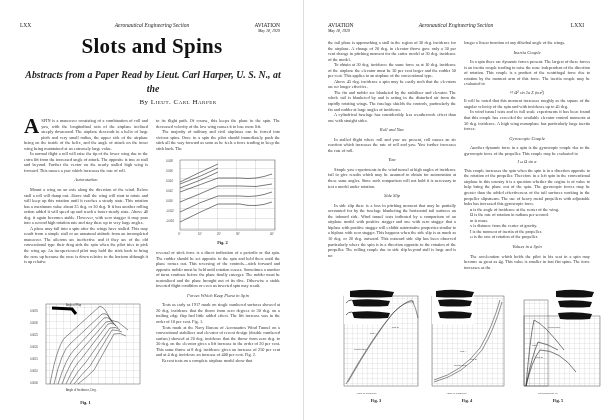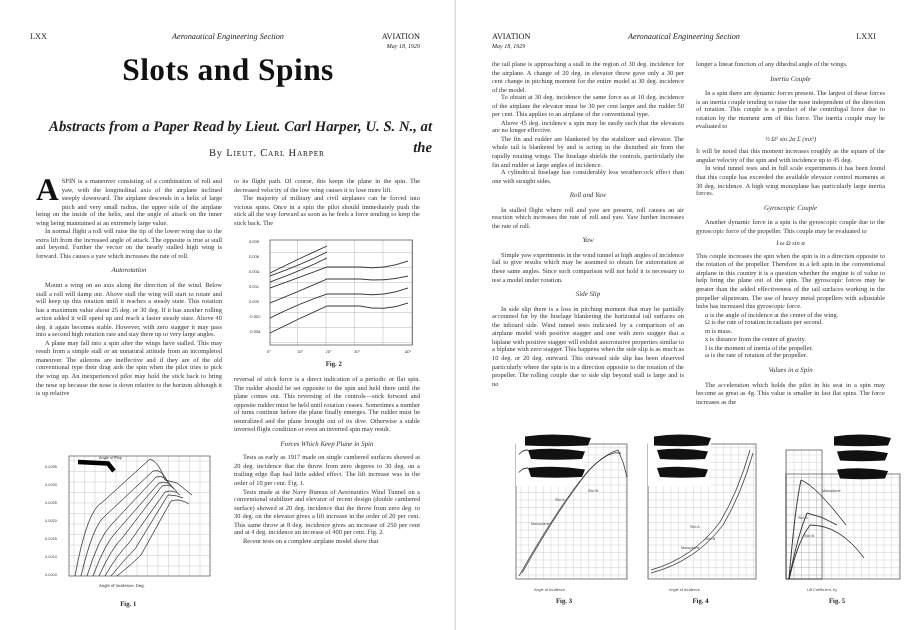--- a/index.html
+++ b/index.html
@@ -4,21 +4,21 @@
 <style>
   * { margin:0; padding:0; box-sizing:border-box; }
   html, body { width:608px; height:420px; background:#fff; overflow:hidden; }
   body { font-family:"Liberation Serif", "DejaVu Serif", serif; color:#222; position:relative; }
   .page { position:absolute; top:0; height:420px; width:304px; }
   #page-left { left:0;padding-left:32px; }
   #page-right { left:304px; }
   .hdr { position:absolute; top:22px; font-size:5.5px; }
   .hdr-i { font-style:italic; }
   .title { position:absolute; top:34px; left:0; width:304px; text-align:center; font-weight:bold; font-size:21px; letter-spacing:0.3px; color:#111; }
-  .subtitle { position:absolute; top:78px; left:18px; width:270px; text-align:right; font-style:italic; font-weight:bold; font-size:9.8px; line-height:14px; color:#222; }
+  .subtitle { position:absolute; top:68px; left:18px; width:270px; text-align:center; font-style:italic; font-weight:bold; font-size:9.8px; line-height:14px; color:#222; }
   .byline { position:absolute; top:98px; left:0; width:356px; text-align:center; font-size:7px; letter-spacing:0.5px; }
   .byline .sc { font-variant:small-caps; }
   .col { position:absolute; font-size:4.3px; line-height:5.55px; text-align:justify; color:#333; }
   .col p { text-indent:6px; margin-bottom:0; }
   .col p.noind { text-indent:0; }
   .sechead { font-style:italic; text-align:center; margin:4px 0 4px 0; font-size:4.6px; }
   .dropcap { float:left; font-size:21px; line-height:17px; margin:0 2px 0 0; font-weight:bold; color:#111; }
   .formula { text-align:center; margin:3px 0; font-style:italic; }
   .fig { position:absolute; }
   .fig svg { display:block; }

